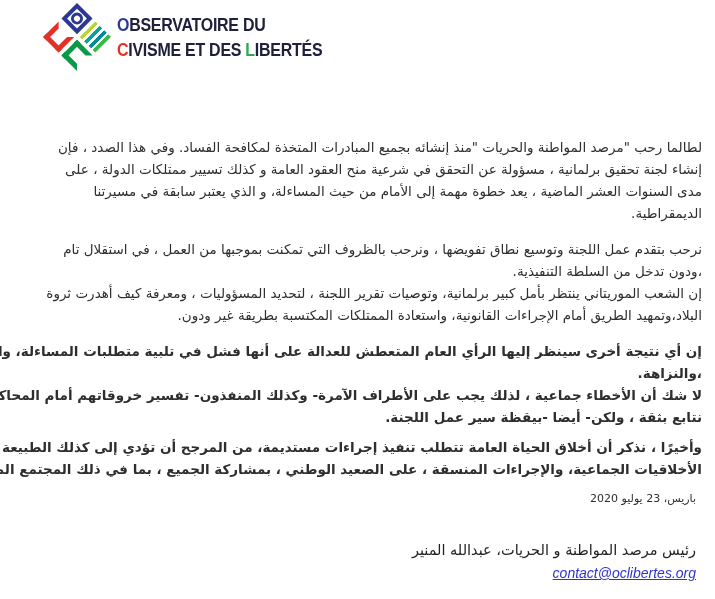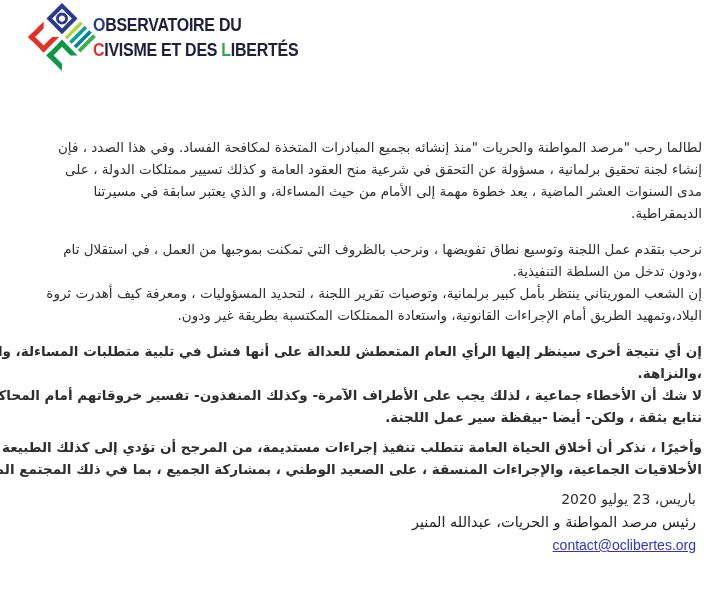--- a/index.html
+++ b/index.html
@@ -5,21 +5,21 @@
   html,body{margin:0;padding:0;}
   body{
     width:715px;height:599px;
     background:#ffffff;
     font-family:"DejaVu Sans",sans-serif;
     overflow:hidden;
   }
   .page{position:relative;width:715px;height:599px;background:#ffffff;}
 
   
-  .logo{position:absolute;left:31px;top:6px;display:flex;align-items:center;gap:0;}
+  .logo{position:absolute;left:46px;top:6px;display:flex;align-items:center;gap:9px;}
   .logo-mark{position:relative;width:62px;height:62px;flex:0 0 auto;}
   .mark-rot{
     position:absolute;left:7px;top:7px;width:48px;height:48px;
     transform:rotate(45deg);
     display:grid;grid-template-columns:22px 22px;grid-template-rows:22px 22px;gap:4px;
   }
   .cell{width:22px;height:22px;box-sizing:border-box;}
   .cell-o{border:4px solid #2b3990;position:relative;}
   .o-circle{position:absolute;inset:1px;border:3px solid #2b3990;border-radius:50%;}
   .cell-stripes{
@@ -47,23 +47,23 @@
     position:absolute;top:136px;left:8px;right:13px;
     direction:rtl;text-align:right;
     font-size:13.5px;line-height:22px;color:#2e2e2e;
   }
   .para{margin:0 0 14px 0;}
   .para.tight{margin-bottom:8px;font-weight:bold;}
   .bline{white-space:nowrap;}
 
   
   .footer{margin-top:6px;padding-left:0;padding-right:6px;}
-  .date-line{direction:ltr;text-align:right;font-size:14px;line-height:22px;color:#2e2e2e;white-space:nowrap;}
-  .signature-line{direction:rtl;text-align:right;font-size:14.5px;line-height:24px;color:#222;white-space:nowrap;}
-  .email-line{direction:ltr;text-align:right;line-height:22px;}
+  .date-line{direction:ltr;text-align:right;font-size:11px;line-height:22px;color:#2e2e2e;white-space:nowrap;}
+  .signature-line{direction:rtl;text-align:right;font-size:14.5px;line-height:24px;color:#222;white-space:nowrap;margin-top:28px;}
+  .email-line{direction:ltr;text-align:right;line-height:22px;font-style:italic;}
   .email-link{color:#2f35cc;text-decoration:underline;font-size:14px;font-family:"Liberation Sans","DejaVu Sans",sans-serif;}
 </style>
 </head>
 <body>
 
 <div class="page">
 
   <div class="logo">
     <div class="logo-mark">
       <div class="mark-rot">

